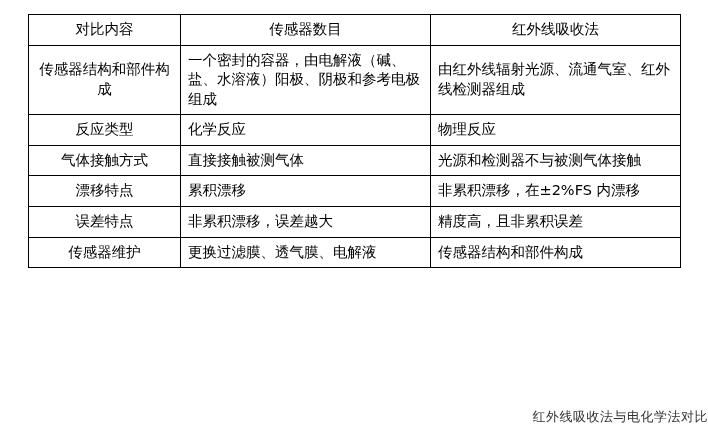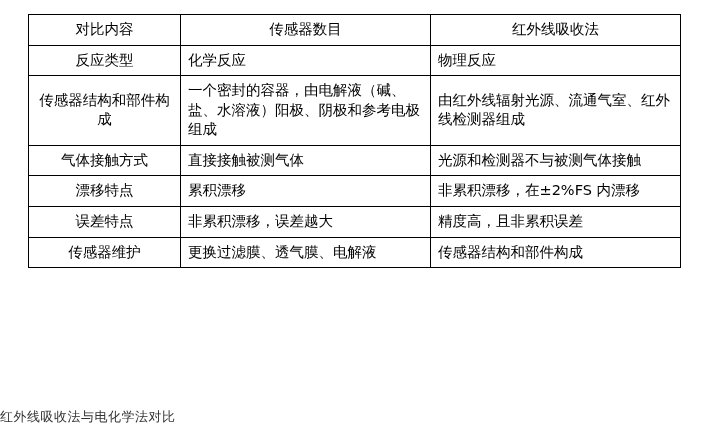--- a/index.html
+++ b/index.html
@@ -55,21 +55,21 @@
     text-align: center;
   }
   td.val {
     text-align: left;
   }
   .caption {
     position: absolute;
     left: 0;
     right: 0;
     bottom: 9px;
-    text-align: left;
+    text-align: right;
     font-size: 13px;
     color: #333333;
     letter-spacing: 0.5px;
   }
 </style>
 </head>
 <body>
 
 <div class="page">
 
@@ -82,28 +82,28 @@
       </colgroup>
       <thead>
         <tr>
           <th>对比内容</th>
           <th>传感器数目</th>
           <th>红外线吸收法</th>
         </tr>
       </thead>
       <tbody>
         <tr>
+          <td class="label">传感器结构和部件构成</td>
+          <td class="val">一个密封的容器，由电解液（碱、盐、水溶液）阳极、阴极和参考电极组成</td>
+          <td class="val">由红外线辐射光源、流通气室、红外线检测器组成</td>
+        </tr>
+        <tr>
           <td class="label">反应类型</td>
           <td class="val">化学反应</td>
           <td class="val">物理反应</td>
-        </tr>
-        <tr>
-          <td class="label">传感器结构和部件构成</td>
-          <td class="val">一个密封的容器，由电解液（碱、盐、水溶液）阳极、阴极和参考电极组成</td>
-          <td class="val">由红外线辐射光源、流通气室、红外线检测器组成</td>
         </tr>
         <tr>
           <td class="label">气体接触方式</td>
           <td class="val">直接接触被测气体</td>
           <td class="val">光源和检测器不与被测气体接触</td>
         </tr>
         <tr>
           <td class="label">漂移特点</td>
           <td class="val">累积漂移</td>
           <td class="val">非累积漂移，在±2%FS 内漂移</td>

